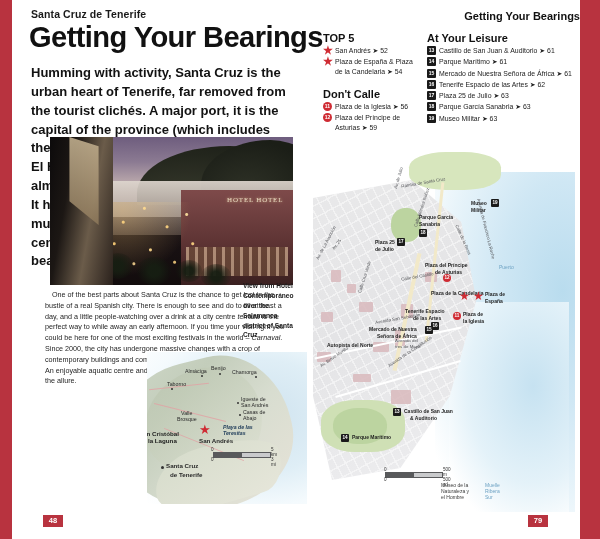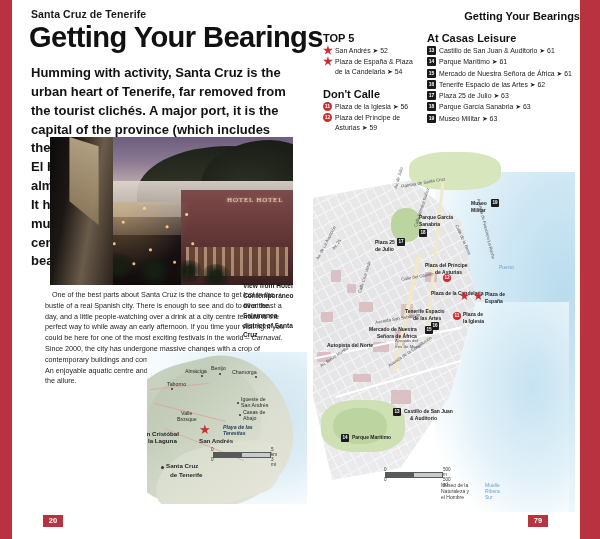--- a/index.html
+++ b/index.html
@@ -264,21 +264,21 @@
 
       <div class="scalebar" style="left:66px;top:100px;">
         <div class="bar"></div>
         <div class="t" style="left:-2px;top:-5px;">0</div>
         <div class="t" style="left:-2px;top:5px;">0</div>
         <div class="t" style="left:58px;top:-5px;">5 km</div>
         <div class="t" style="left:58px;top:5px;">3 mi</div>
       </div>
     </div>
 
-    <div class="pageno left">20</div>
+    <div class="pageno left">48</div>
   </div>
 
   <div class="page-right">
 
     <div class="rh-title">Getting Your Bearings</div>
 
     <div class="col-a">
       <div class="sec-h">TOP 5</div>
       <ul class="poi">
         <li>
@@ -298,21 +298,21 @@
           <span>Plaza de la Iglesia ➤ 56</span>
         </li>
         <li>
           <span class="mk circ">12</span>
           <span>Plaza del Príncipe de Asturias ➤ 59</span>
         </li>
       </ul>
     </div>
 
     <div class="col-b">
-      <div class="sec-h">At Casas Leisure</div>
+      <div class="sec-h">At Your Leisure</div>
       <ul class="poi">
         <li><span class="mk sq">13</span><span>Castillo de San Juan &amp; Auditorio ➤ 61</span></li>
         <li><span class="mk sq">14</span><span>Parque Marítimo ➤ 61</span></li>
         <li><span class="mk sq">15</span><span>Mercado de Nuestra Señora de África ➤ 61</span></li>
         <li><span class="mk sq">16</span><span>Tenerife Espacio de las Artes ➤ 62</span></li>
         <li><span class="mk sq">17</span><span>Plaza 25 de Julio ➤ 63</span></li>
         <li><span class="mk sq">18</span><span>Parque García Sanabria ➤ 63</span></li>
         <li><span class="mk sq">19</span><span>Museo Militar ➤ 63</span></li>
       </ul>
     </div>

